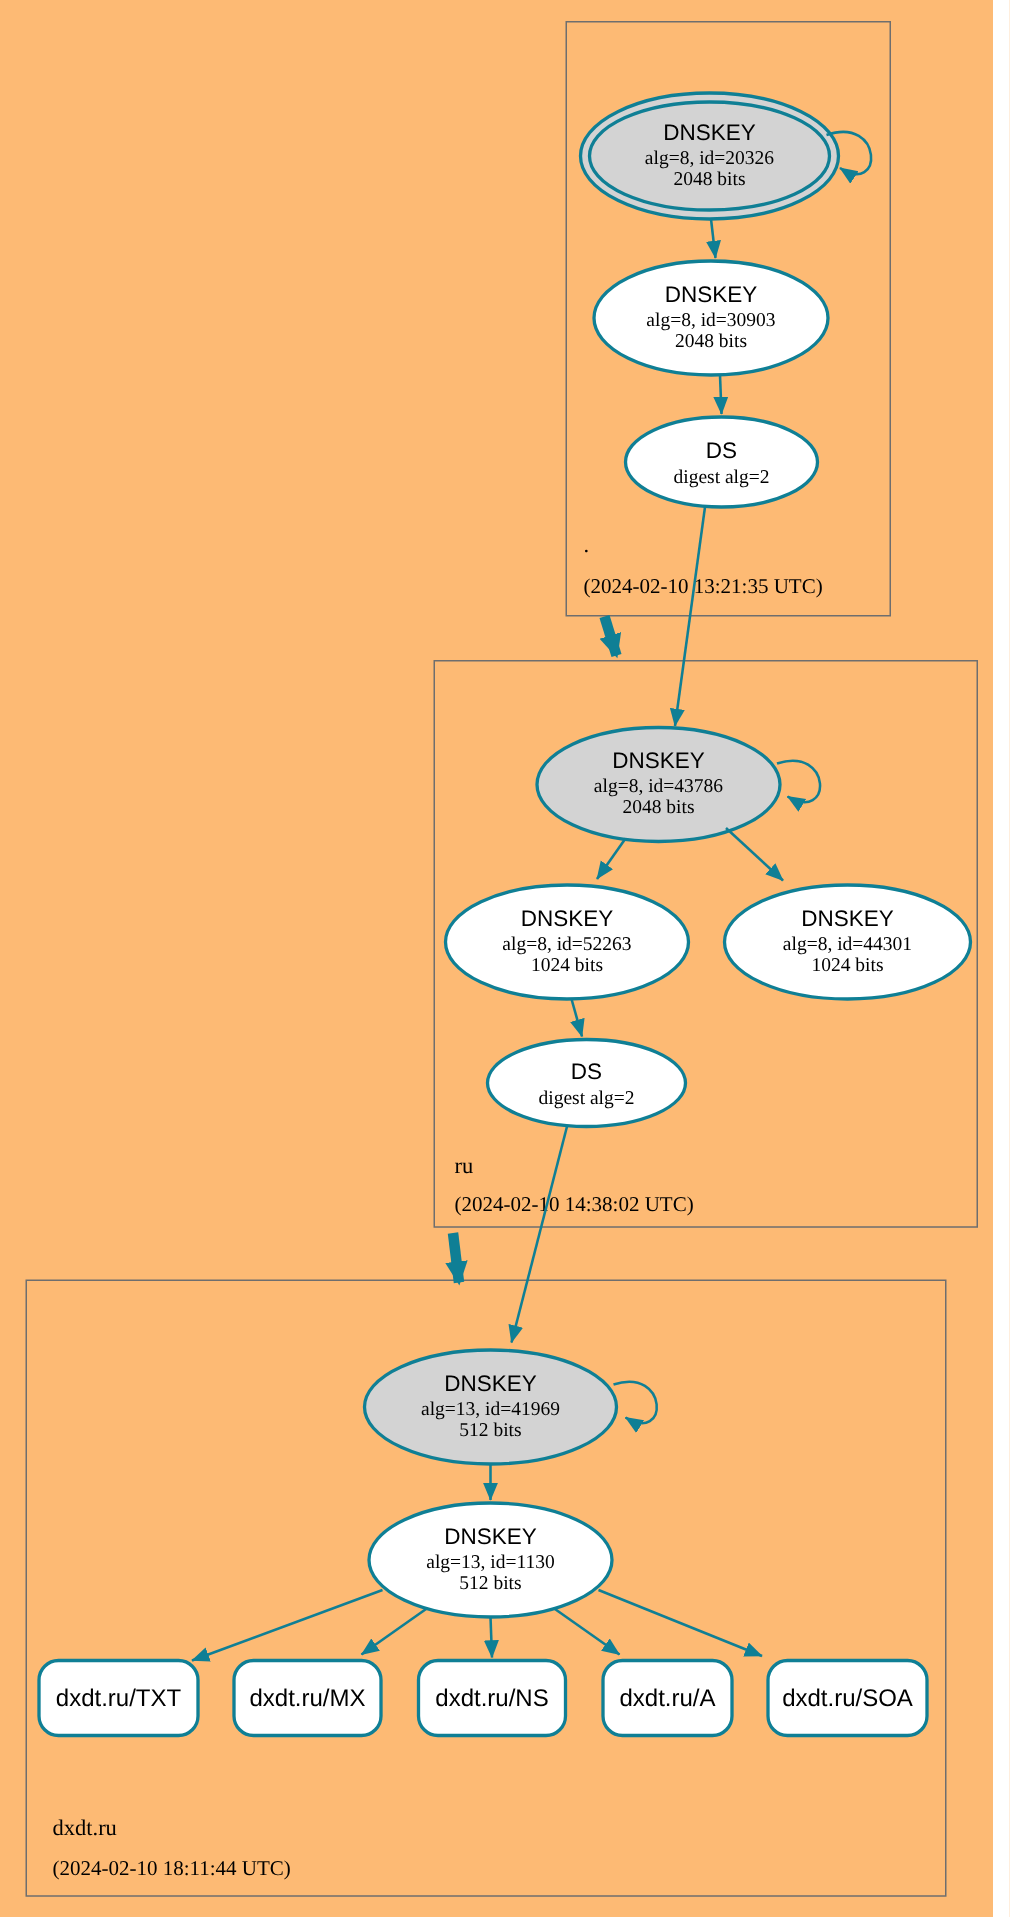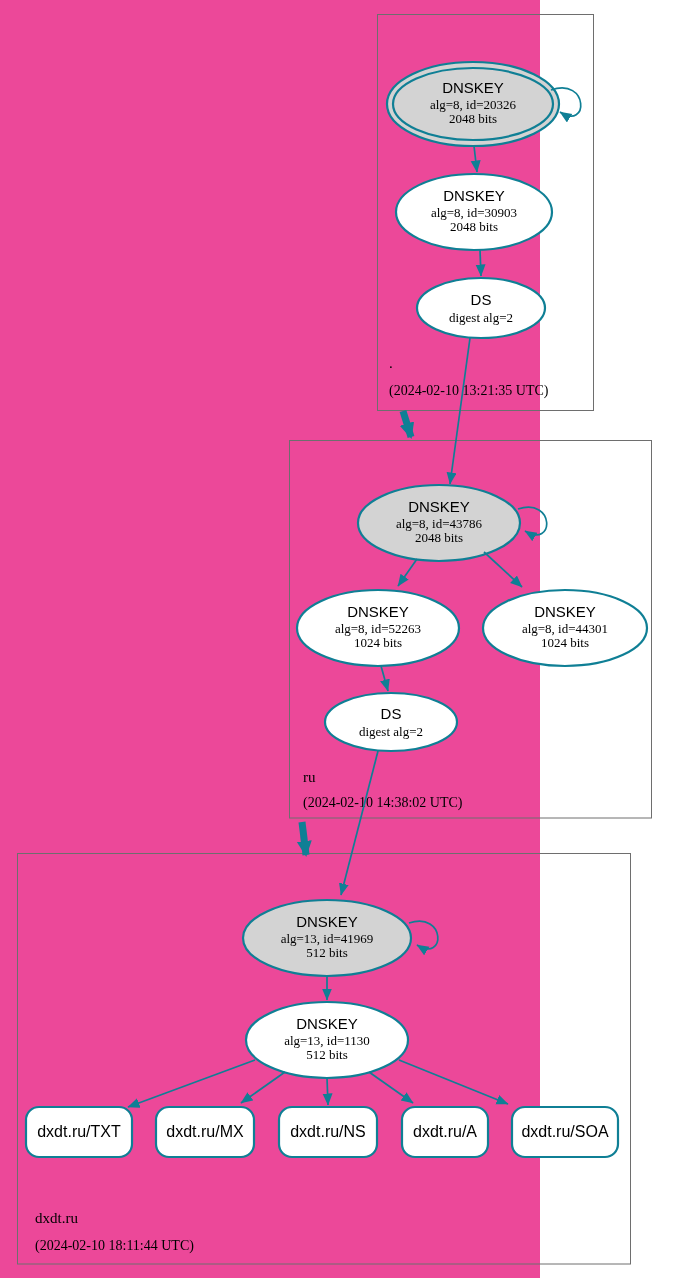--- a/index.html
+++ b/index.html
@@ -1,20 +1,20 @@
 <!DOCTYPE html>
 <html><head>
 <meta charset="utf-8">
 <style>
   html, body { margin: 0; padding: 0; background: #ffffff; }
   .canvas {
     position: relative;
-    width: 540px;
+    width: 662px;
     height: 1278px;
-    background: #ec4899;
+    background: #fdba74;
     font-family: "Liberation Sans", sans-serif;
   }
   svg { display: block; }
   .zone-box { fill: none; stroke: #6e6e6e; stroke-width: 1; }
   .node-ellipse { stroke: #0f7f95; stroke-width: 2.2; }
   .node-ellipse.white { fill: #ffffff; }
   .node-ellipse.gray { fill: #d3d3d3; }
   .node-ellipse.inner { fill: none; }
   .edge { stroke: #0f7f95; stroke-width: 1.7; fill: none; }
   .edge-bold { stroke: #0f7f95; stroke-width: 7; fill: none; }

